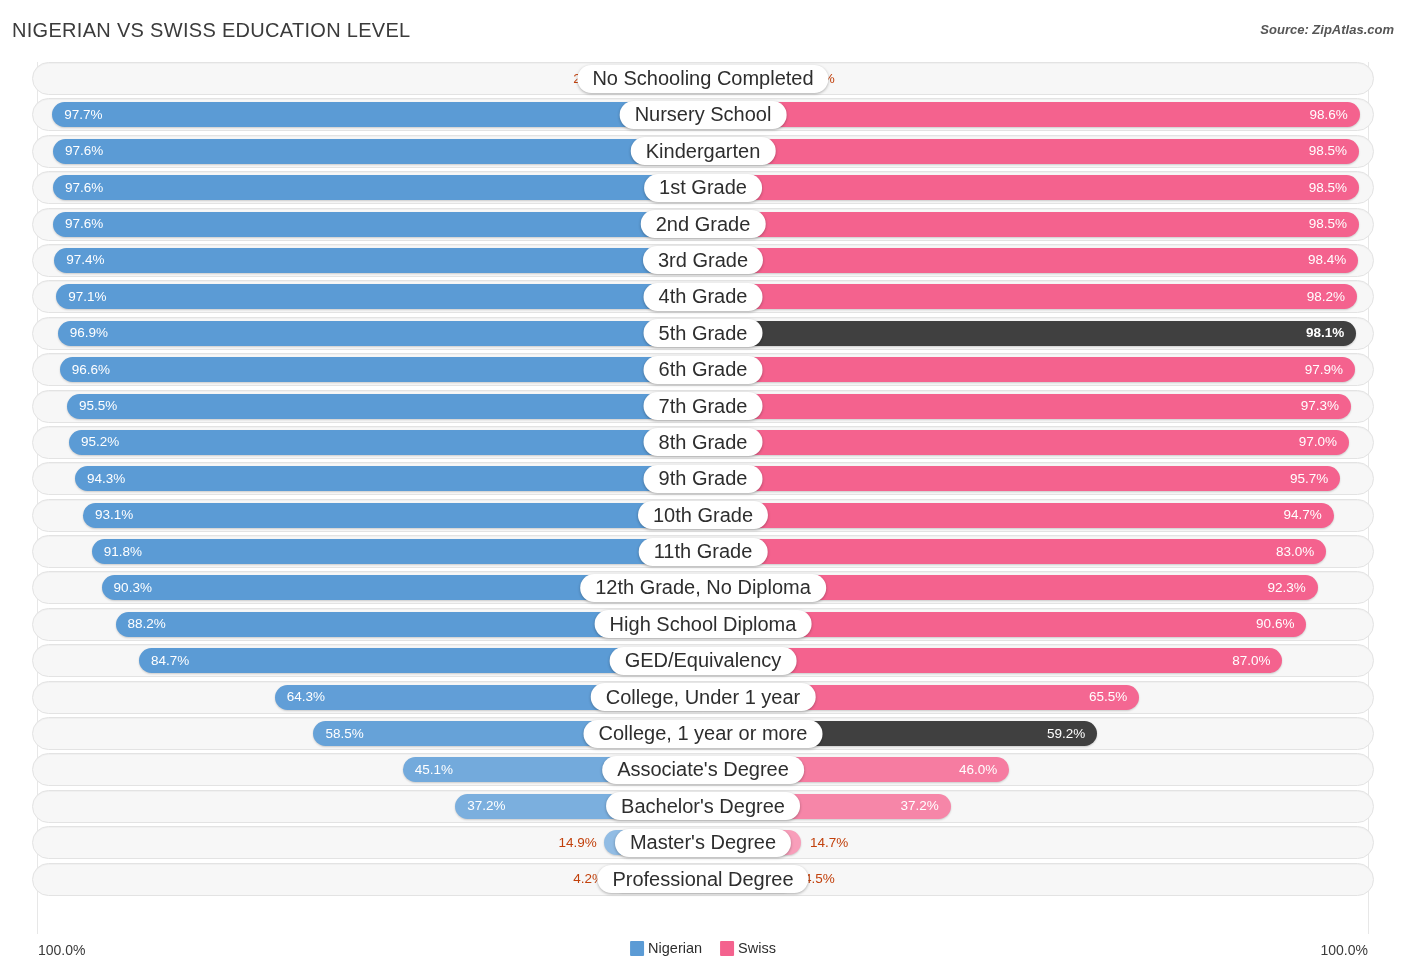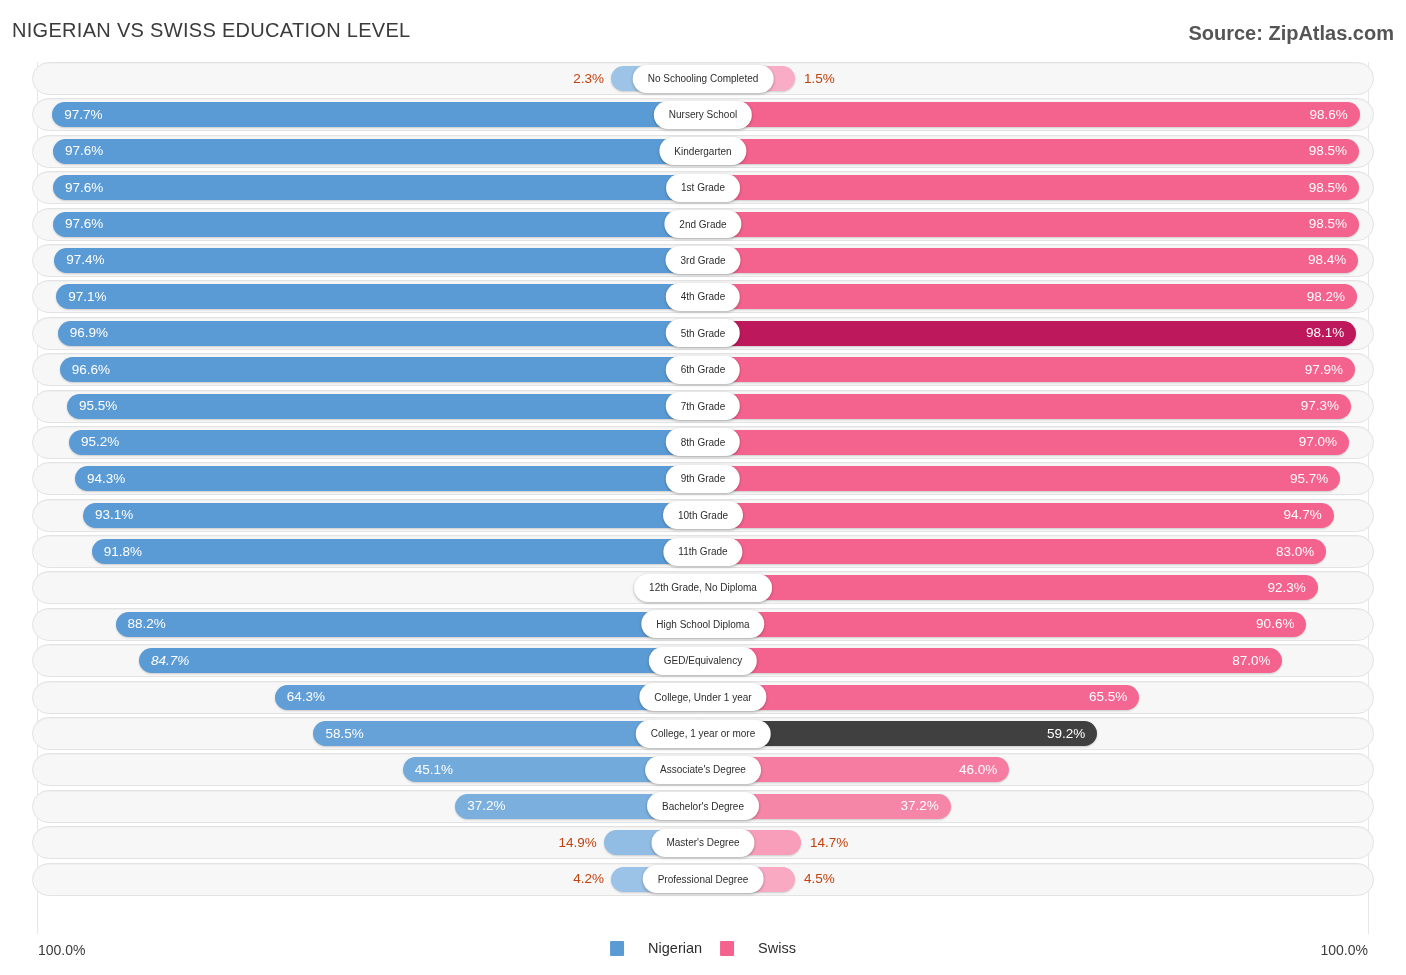--- a/index.html
+++ b/index.html
@@ -15,21 +15,21 @@
   
   .header { position: absolute; left:0; top:0; width:1406px; height:60px; }
   .title {
     position: absolute; left: 12px; top: 19px;
     font-size: 20px; font-weight: 400; letter-spacing: .3px;
     color: #3b3b3b; text-transform: uppercase;
     white-space: nowrap;
   }
   .source {
     position: absolute; right: 12px; top: 22px;
-    font-size: 20px; font-weight: bold;
+    font-size: 13px; font-style: italic; font-weight: bold;
     color: #555; white-space: nowrap;
   }
 
   
   .chart { position: absolute; left: 0; top: 62px; width: 1406px; height: 872px; }
   .gridline { position: absolute; top: 0; bottom: 0; width: 1px; background: #e7e7e7; }
 
   .row {
     position: relative;
     height: 33px;
@@ -73,35 +73,35 @@
   .pill {
     position: absolute;
     left: 703px;
     top: 50%;
     transform: translate(-50%, -50%);
     background: #ffffff;
     border-radius: 15px;
     height: 28px;
     padding: 0 15px;
     display: flex; align-items: center; justify-content: center;
-    font-size: 10px; color: #2e2e2e;
+    font-size: 20px; color: #2e2e2e;
     white-space: nowrap;
     box-shadow: 0 1px 3px rgba(0,0,0,.30);
     z-index: 5;
   }
 
   
   .footer { position: absolute; left:0; top: 934px; width: 1406px; height: 41px; }
   .axis-left  { position: absolute; left: 38px;  top: 8px; font-size: 14px; color: #3a3a3a; }
   .axis-right { position: absolute; right: 38px; top: 8px; font-size: 14px; color: #3a3a3a; }
   .legend {
     position: absolute; left: 50%; transform: translateX(-50%);
     top: 6px; display: flex; align-items: center; gap: 18px;
   }
-  .leg { display: flex; align-items: center; gap: 24px; font-size: 14.5px; color: #2e2e2e; }
+  .leg { display: flex; align-items: center; gap: 4px; font-size: 14.5px; color: #2e2e2e; }
   .swatch { width: 14px; height: 15px; border-radius: 1px; display: inline-block; }
 </style>
 </head>
 <body>
 
 <div class="page">
 
   <div class="header">
     <div class="title">NIGERIAN VS SWISS EDUCATION LEVEL</div>
     <div class="source">Source: ZipAtlas.com</div>
@@ -207,21 +207,21 @@
         <div class="pill">4th Grade</div>
       </div>
       <div class="row">
         <div class="track"></div>
         <div class="side left">
           <div class="bar" style="width: 645.354px; background: rgb(91, 155, 213);">
             <span class="val inside">96.9%</span>
           </div>
         </div>
         <div class="side right">
-          <div class="bar" style="width: 653.346px; background: #be185d;">
+          <div class="bar" style="width: 653.346px; background: #404040; font-weight: bold;">
             <span class="val inside">98.1%</span>
           </div>
         </div>
         <div class="pill">5th Grade</div>
       </div>
       <div class="row">
         <div class="track"></div>
         <div class="side left">
           <div class="bar" style="width: 643.356px; background: rgb(91, 155, 213);">
             <span class="val inside">96.6%</span>
@@ -299,20 +299,25 @@
         </div>
         <div class="side right">
           <div class="bar" style="width: 623.376px; background: rgb(244, 98, 142);">
             <span class="val inside">83.0%</span>
           </div>
         </div>
         <div class="pill">11th Grade</div>
       </div>
       <div class="row">
         <div class="track"></div>
+        <div class="side left">
+          <div class="bar" style="width: 601.398px; background: rgb(91, 155, 213);">
+            <span class="val inside">90.3%</span>
+          </div>
+        </div>
         <div class="side right">
           <div class="bar" style="width: 614.718px; background: rgb(244, 98, 142);">
             <span class="val inside">92.3%</span>
           </div>
         </div>
         <div class="pill">12th Grade, No Diploma</div>
       </div>
       <div class="row">
         <div class="track"></div>
         <div class="side left">
@@ -323,21 +328,21 @@
         <div class="side right">
           <div class="bar" style="width: 603.396px; background: rgb(244, 98, 142);">
             <span class="val inside">90.6%</span>
           </div>
         </div>
         <div class="pill">High School Diploma</div>
       </div>
       <div class="row">
         <div class="track"></div>
         <div class="side left">
-          <div class="bar" style="width: 564.102px; background: rgb(91, 155, 213); font-style: italic;">
+          <div class="bar" style="width: 564.102px; background: rgb(91, 155, 213);">
             <span class="val inside">84.7%</span>
           </div>
         </div>
         <div class="side right">
           <div class="bar" style="width: 579.42px; background: rgb(244, 98, 142);">
             <span class="val inside">87.0%</span>
           </div>
         </div>
         <div class="pill">GED/Equivalency</div>
       </div>

